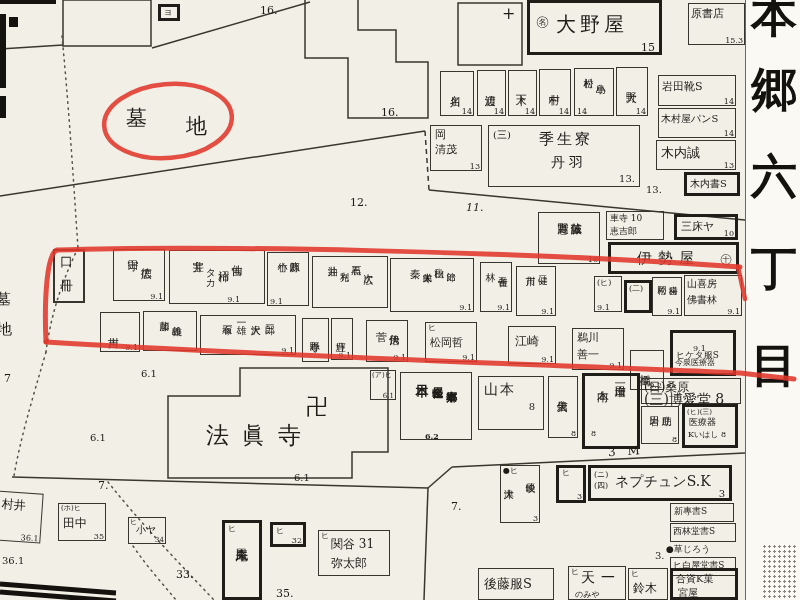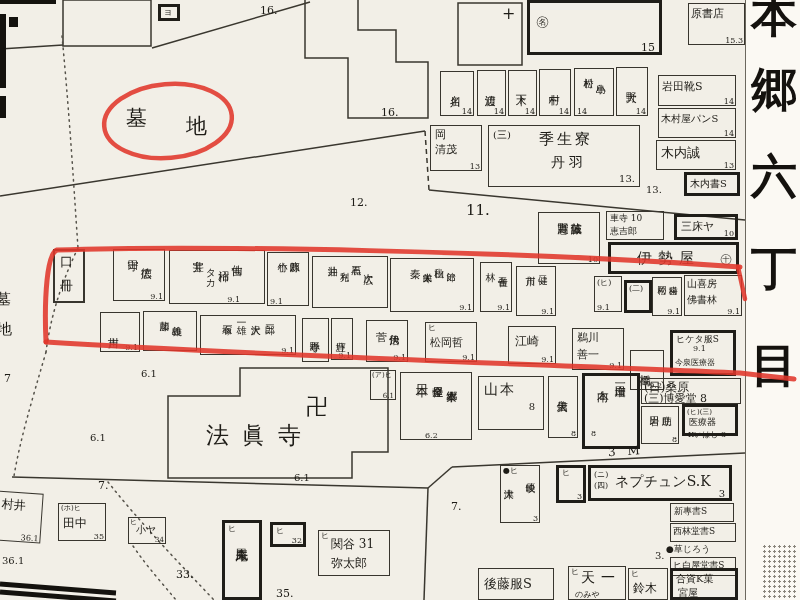--- a/index.html
+++ b/index.html
@@ -59,20 +59,21 @@
 
   <div class="bx bd" style="left:158px;top:4px;width:22px;height:17px;">
     <span class="mk" style="position:absolute;left:3px;top:2px;">ヨ</span>
   </div>
   <span class="lb" style="left:260px;top:4px;font-size:11px;">16.</span>
   <span class="lb" style="left:381px;top:106px;font-size:11px;">16.</span>
   <span class="lb" style="left:502px;top:4px;font-size:16px;">+</span>
 
   <div class="bx bd" style="left:527px;top:0;width:135px;height:55px;">
     <span style="position:absolute;left:6px;top:10px;font-size:13px;">㊔</span>
+    <span style="position:absolute;left:26px;top:8px;font-size:20px;letter-spacing:4px;">大野屋</span>
     <span class="nm" style="font-size:11px;right:4px;">15</span>
   </div>
 
   <div class="bx" style="left:688px;top:3px;width:57px;height:42px;">
     <span style="position:absolute;left:2px;top:2px;font-size:11px;">原書店</span>
     <span class="nm">15.3</span>
   </div>
 
   <div class="bx" style="left:440px;top:71px;width:34px;height:45px;">
     <span class="vr" style="font-size:11px;margin:2px 0 0 8px;">川名</span>
@@ -122,21 +123,21 @@
     <span style="position:absolute;left:4px;top:16px;font-size:11px;">清茂</span>
     <span class="nm">13</span>
   </div>
   <div class="bx" style="left:488px;top:125px;width:152px;height:62px;">
     <span class="mk" style="position:absolute;left:4px;top:4px;font-size:10px;">(三)</span>
     <span style="position:absolute;left:50px;top:4px;font-size:15px;letter-spacing:3px;">季生寮</span>
     <span style="position:absolute;left:62px;top:28px;font-size:14px;letter-spacing:4px;">丹羽</span>
     <span class="nm" style="font-size:10px;right:4px;bottom:2px;">13.</span>
   </div>
   <span class="lb" style="left:350px;top:196px;font-size:11px;">12.</span>
-  <span class="lb" style="left:466px;top:201px;font-size:15px;">11.</span>
+  <span class="lb" style="left:466px;top:201px;font-size:11px;font-style:italic;">11.</span>
 
   <span class="lb" style="left:126px;top:104px;font-size:21px;">墓</span>
   <span class="lb" style="left:186px;top:112px;font-size:21px;">地</span>
   <span class="lb" style="left:-4px;top:290px;font-size:15px;">墓</span>
   <span class="lb" style="left:-3px;top:320px;font-size:15px;">地</span>
   <span class="lb" style="left:4px;top:372px;font-size:11px;">7</span>
 
   <div class="bx fx" style="left:538px;top:212px;width:62px;height:52px;">
     <span class="vr" style="font-size:11px;">高野憲</span>
     <span class="vr" style="font-size:11px;">佐藤誠</span>
@@ -256,58 +257,58 @@
   <div class="bx" style="left:572px;top:328px;width:52px;height:42px;">
     <span style="position:absolute;left:4px;top:1px;font-size:11px;">鵜川</span>
     <span style="position:absolute;left:4px;top:18px;font-size:11px;">善一</span>
     <span class="nm">9.1</span>
   </div>
   <div class="bx" style="left:630px;top:330px;width:34px;height:40px;margin-top:20px;">
     <span class="vr" style="font-size:11px;margin:1px 0 0 8px;">高橋</span>
     <span class="nm">9.2</span>
   </div>
   <div class="bx bd" style="left:670px;top:330px;width:66px;height:46px;">
-    <span style="position:absolute;left:3px;top:0;font-size:9px;">ヒケタ服S</span>
+    <span style="position:absolute;left:3px;top:16px;font-size:9px;">ヒケタ服S</span>
     <span style="position:absolute;left:20px;top:11px;font-size:8px;">9.1</span>
     <span style="position:absolute;left:2px;top:24px;font-size:8px;">今泉医療器</span>
   </div>
 
   <div class="bx" style="left:370px;top:370px;width:26px;height:30px;">
     <span class="mk" style="position:absolute;left:1px;top:1px;font-size:7px;">(ア)ヒ</span>
     <span class="nm" style="font-size:7px;">6.1</span>
   </div>
-  <div class="bx fx" style="left:400px;top:372px;width:72px;height:68px;gap:3px;">
+  <div class="bx fx" style="left:400px;top:372px;width:72px;height:68px;gap:3px;font-weight:bold;">
     <span class="vr" style="font-size:13px;">日本</span>
     <span class="vr" style="font-size:11px;margin-top:4px;">軽金屋</span>
     <span class="vr" style="font-size:11px;margin-top:8px;">本郷寮</span>
     <span class="nm" style="left:24px;right:auto;">6.2</span>
   </div>
   <div class="bx" style="left:478px;top:376px;width:66px;height:54px;">
     <span style="position:absolute;left:5px;top:4px;font-size:14px;letter-spacing:2px;">山本</span>
     <span style="position:absolute;right:8px;top:24px;font-size:10px;">8</span>
   </div>
   <div class="bx" style="left:548px;top:376px;width:30px;height:62px;">
     <span class="vr" style="font-size:11px;margin:2px 0 0 7px;">大泉信</span>
     <span class="nm">8</span>
   </div>
   <div class="bx bd fx" style="left:582px;top:373px;width:58px;height:76px;gap:5px;">
     <span class="vr" style="font-size:12px;margin-top:4px;">本向</span>
     <span class="vr" style="font-size:11px;">増田庄一</span>
     <span class="nm" style="left:6px;right:auto;bottom:8px;">8</span>
   </div>
   <div class="bx" style="left:641px;top:378px;width:100px;height:26px;">
     <span style="position:absolute;left:2px;top:0;font-size:12px;">(日)桑原</span>
-    <span style="position:absolute;left:2px;top:12px;font-size:11px;">(三)博愛堂 8</span>
+    <span style="position:absolute;left:2px;top:12px;font-size:14px;">(三)博愛堂 8</span>
   </div>
   <div class="bx fx" style="left:641px;top:406px;width:38px;height:38px;">
     <span class="vr" style="font-size:10px;">岩田</span>
     <span class="vr" style="font-size:10px;">庄助</span>
     <span class="nm">8</span>
   </div>
-  <div class="bx bd" style="left:682px;top:404px;width:56px;height:32px;">
+  <div class="bx bd" style="left:682px;top:404px;width:56px;height:44px;">
     <span style="position:absolute;left:2px;top:0;font-size:7px;">(ヒ)(三)</span>
     <span style="position:absolute;left:4px;top:9px;font-size:9px;">医療器</span>
     <span style="position:absolute;left:3px;top:22px;font-size:8px;">Kいはし 8</span>
   </div>
   <span class="lb" style="left:608px;top:444px;font-size:12px;letter-spacing:4px;transform:rotate(-4deg);">3 M</span>
 
   <span class="lb" style="left:306px;top:392px;font-size:22px;">卍</span>
   <span class="lb" style="left:206px;top:420px;font-size:23px;letter-spacing:13px;">法眞寺</span>
   <span class="lb" style="left:141px;top:368px;font-size:10px;">6.1</span>
   <span class="lb" style="left:90px;top:432px;font-size:10px;">6.1</span>

